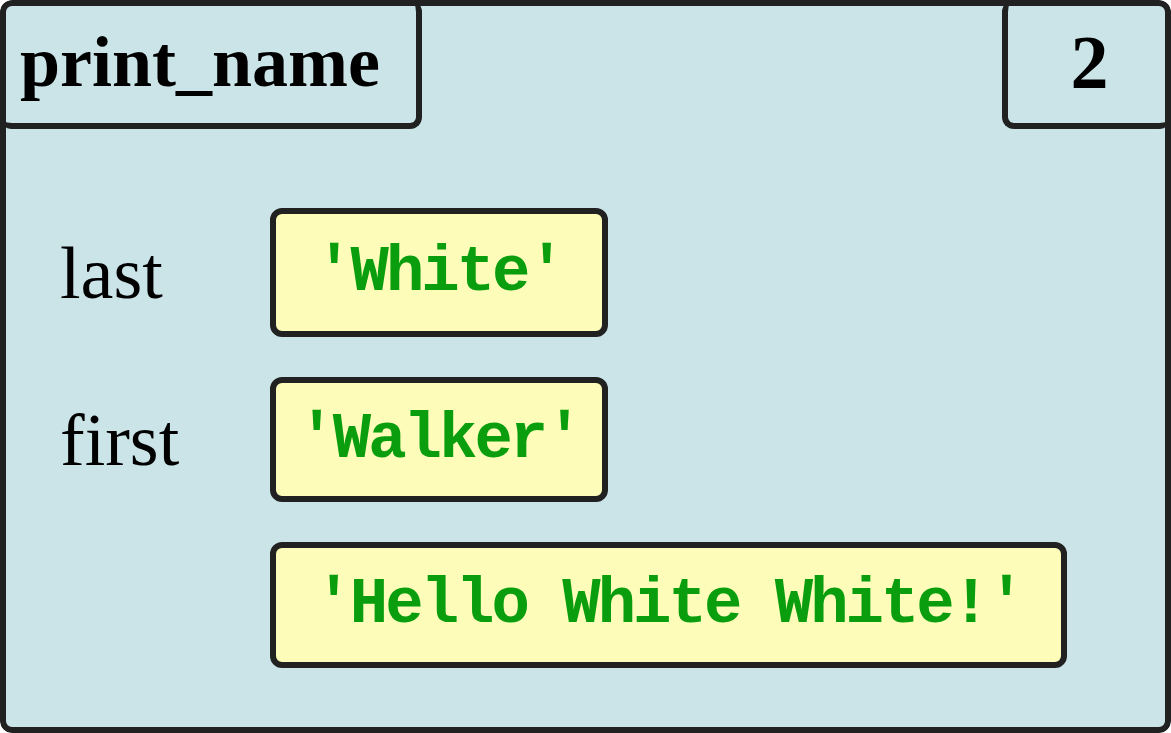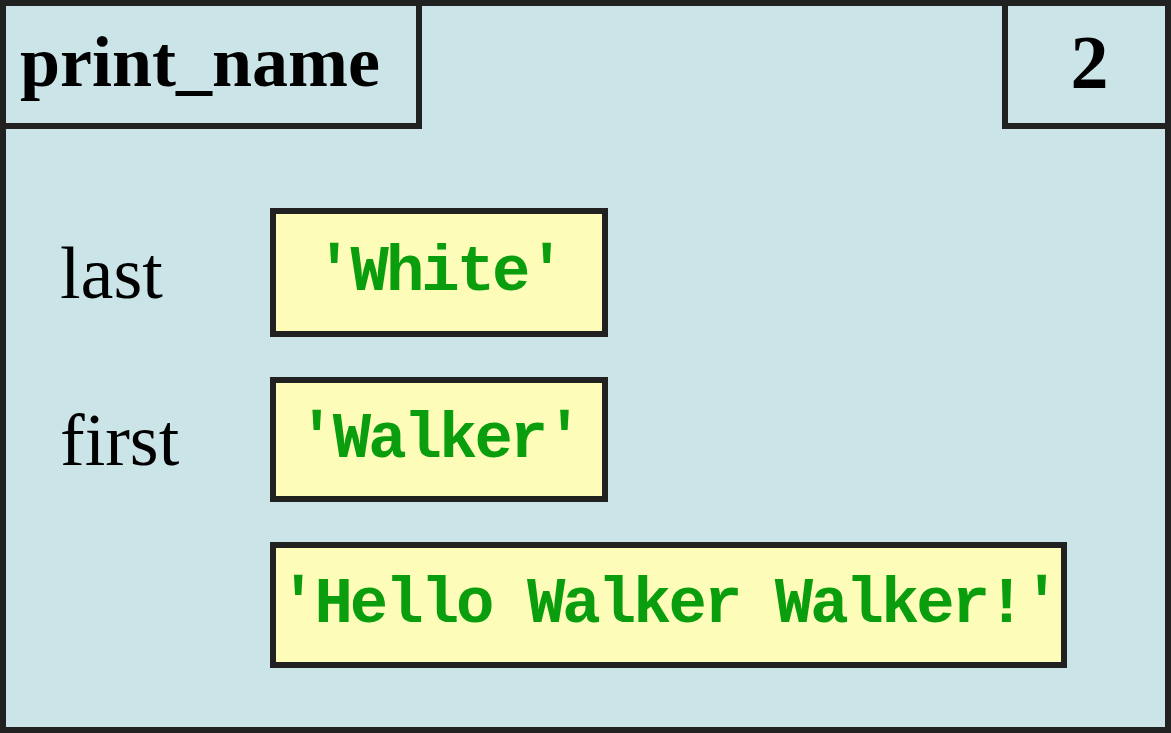--- a/index.html
+++ b/index.html
@@ -2,21 +2,21 @@
 <html style="--frame-fill: #cae4e8; --value-fill: #fdfdb9; --string-color: #0a9e0f; --border-color: #212121; --label-color: #000000;"><head>
 <meta charset="utf-8">
 <style>
   :root {
     --frame-fill: #cae4e8;
     --value-fill: #fdfdb9;
     --string-color: #0a9e0f;
     --border-color: #212121;
     --label-color: #000000;
   }
-  * { margin: 0; padding: 0; box-sizing: border-box; }
+  * { margin: 0; padding: 0; box-sizing: border-box; border-radius: 12px; }
   html, body { width: 1171px; height: 733px; overflow: hidden; }
   body { font-family: "Liberation Serif", serif; background: #ffffff; }
 
   .canvas {
     position: relative;
     width: 1171px;
     height: 733px;
     background: var(--frame-fill);
   }
 
@@ -131,17 +131,17 @@
 
   <div class="var-row row-1">
     <span class="var-label">last</span>
     <div class="value-box w-narrow">
       <span class="value-text">'White'</span>
     </div>
   </div>
 
   <div class="var-row row-3">
     <div class="value-box w-wide">
-      <span class="value-text">'Hello Walker Walker!'</span>
+      <span class="value-text">'Hello White White!'</span>
     </div>
   </div>
 
 </div>
 
 </body></html>

